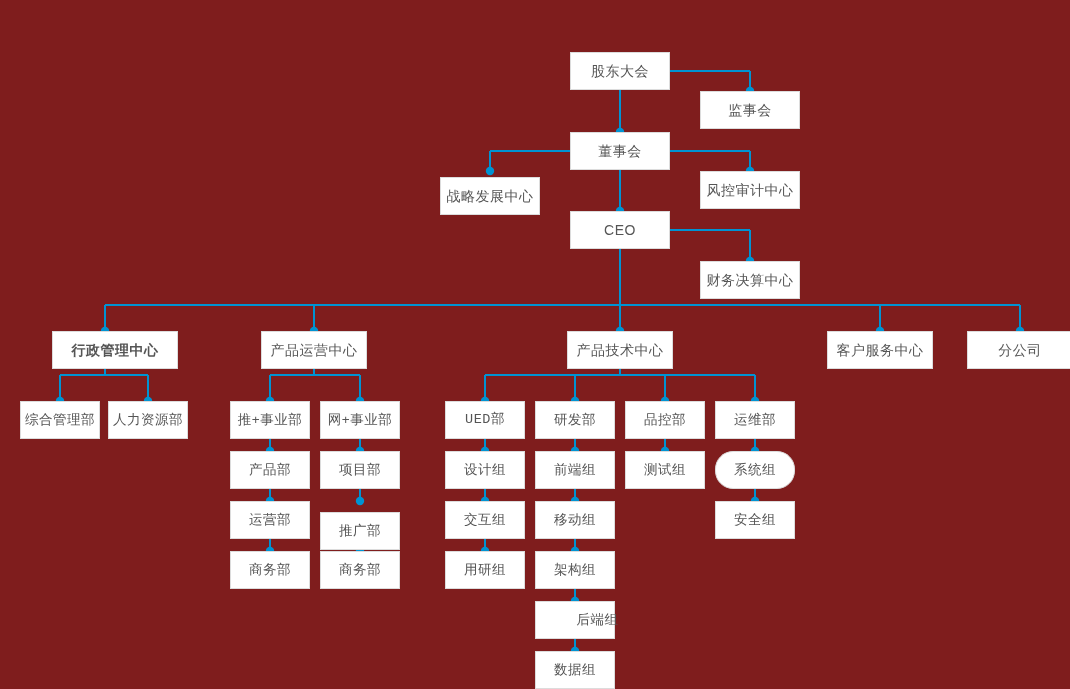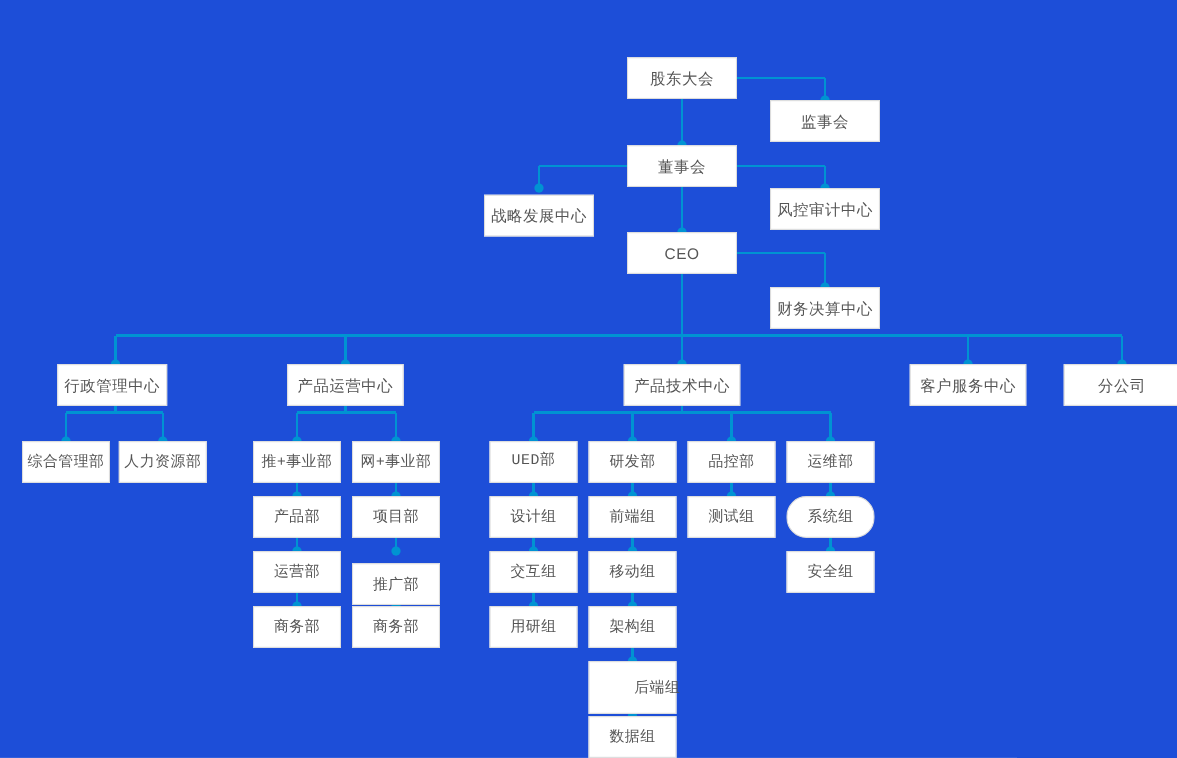--- a/index.html
+++ b/index.html
@@ -4,21 +4,21 @@
 <style>
   html, body {
     margin: 0;
     padding: 0;
     background: #ffffff;
   }
   #chart-root {
     position: relative;
     width: 1070px;
     height: 689px;
-    background: #1d4ed8;
+    background: #7f1d1d;
     font-family: "Liberation Sans", "DejaVu Sans", sans-serif;
     overflow: hidden;
   }
   #org-svg {
     position: absolute;
     left: 0;
     top: 0;
     width: 1070px;
     height: 689px;
   }
@@ -143,21 +143,21 @@
     </div>
     <div class="node" style="left: 700px; top: 171px; width: 100px; height: 38px;">
       <span>风控审计中心</span>
     </div>
     <div class="node" style="left: 570px; top: 211px; width: 100px; height: 38px;">
       <span>CEO</span>
     </div>
     <div class="node" style="left: 700px; top: 261px; width: 100px; height: 38px;">
       <span>财务决算中心</span>
     </div>
-    <div class="node" style="left: 52px; top: 331px; width: 100px; height: 38px;">
+    <div class="node" style="left: 52px; top: 331px; width: 126px; height: 38px; font-weight: bold;">
       <span>行政管理中心</span>
     </div>
     <div class="node" style="left: 261px; top: 331px; width: 106px; height: 38px;">
       <span>产品运营中心</span>
     </div>
     <div class="node" style="left: 567px; top: 331px; width: 106px; height: 38px;">
       <span>产品技术中心</span>
     </div>
     <div class="node" style="left: 827px; top: 331px; width: 106px; height: 38px;">
       <span>客户服务中心</span>
@@ -212,21 +212,21 @@
     </div>
     <div class="node small" style="left: 535px; top: 451px; width: 80px; height: 38px;">
       <span>前端组</span>
     </div>
     <div class="node small" style="left: 535px; top: 501px; width: 80px; height: 38px;">
       <span>移动组</span>
     </div>
     <div class="node small" style="left: 535px; top: 551px; width: 80px; height: 38px;">
       <span>架构组</span>
     </div>
-    <div class="node small" style="left: 535px; top: 601px; width: 80px; height: 48px; padding-left: 45px;">
+    <div class="node small" style="left: 535px; top: 601px; width: 80px; height: 38px; padding-left: 45px;">
       <span>后端组</span>
     </div>
     <div class="node small" style="left: 535px; top: 651px; width: 80px; height: 38px;">
       <span>数据组</span>
     </div>
     <div class="node small" style="left: 625px; top: 401px; width: 80px; height: 38px;">
       <span>品控部</span>
     </div>
     <div class="node small" style="left: 625px; top: 451px; width: 80px; height: 38px;">
       <span>测试组</span>

